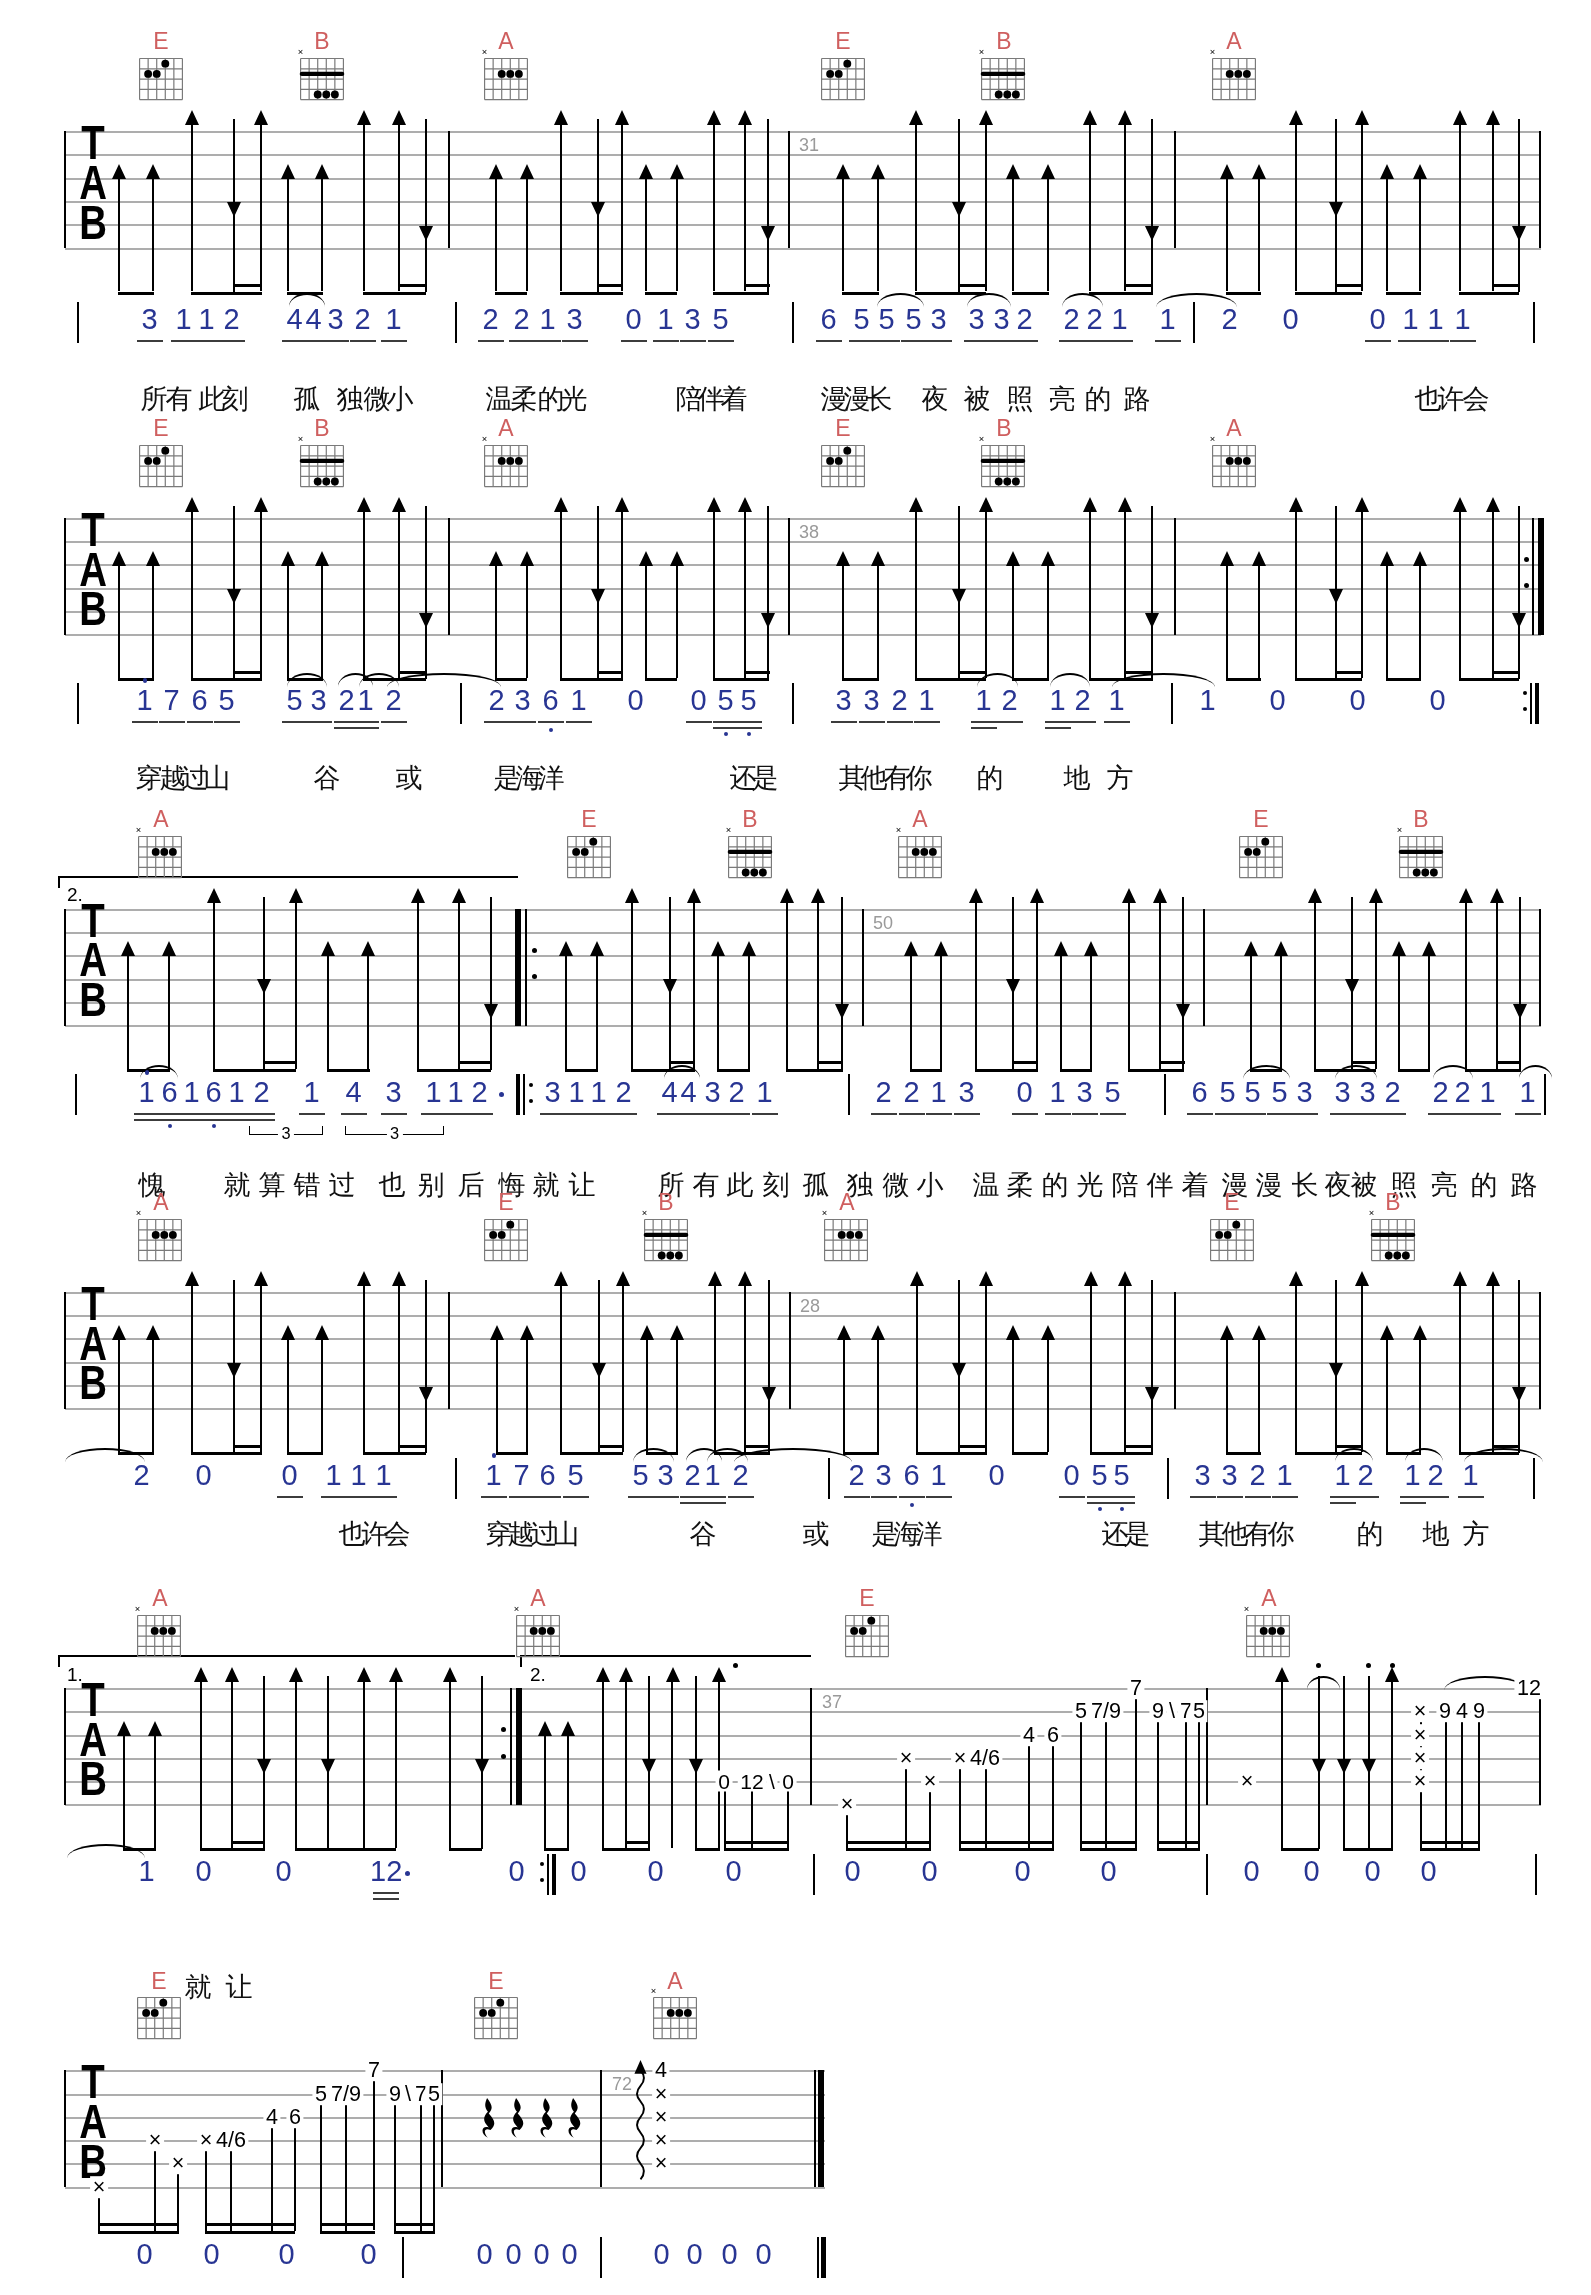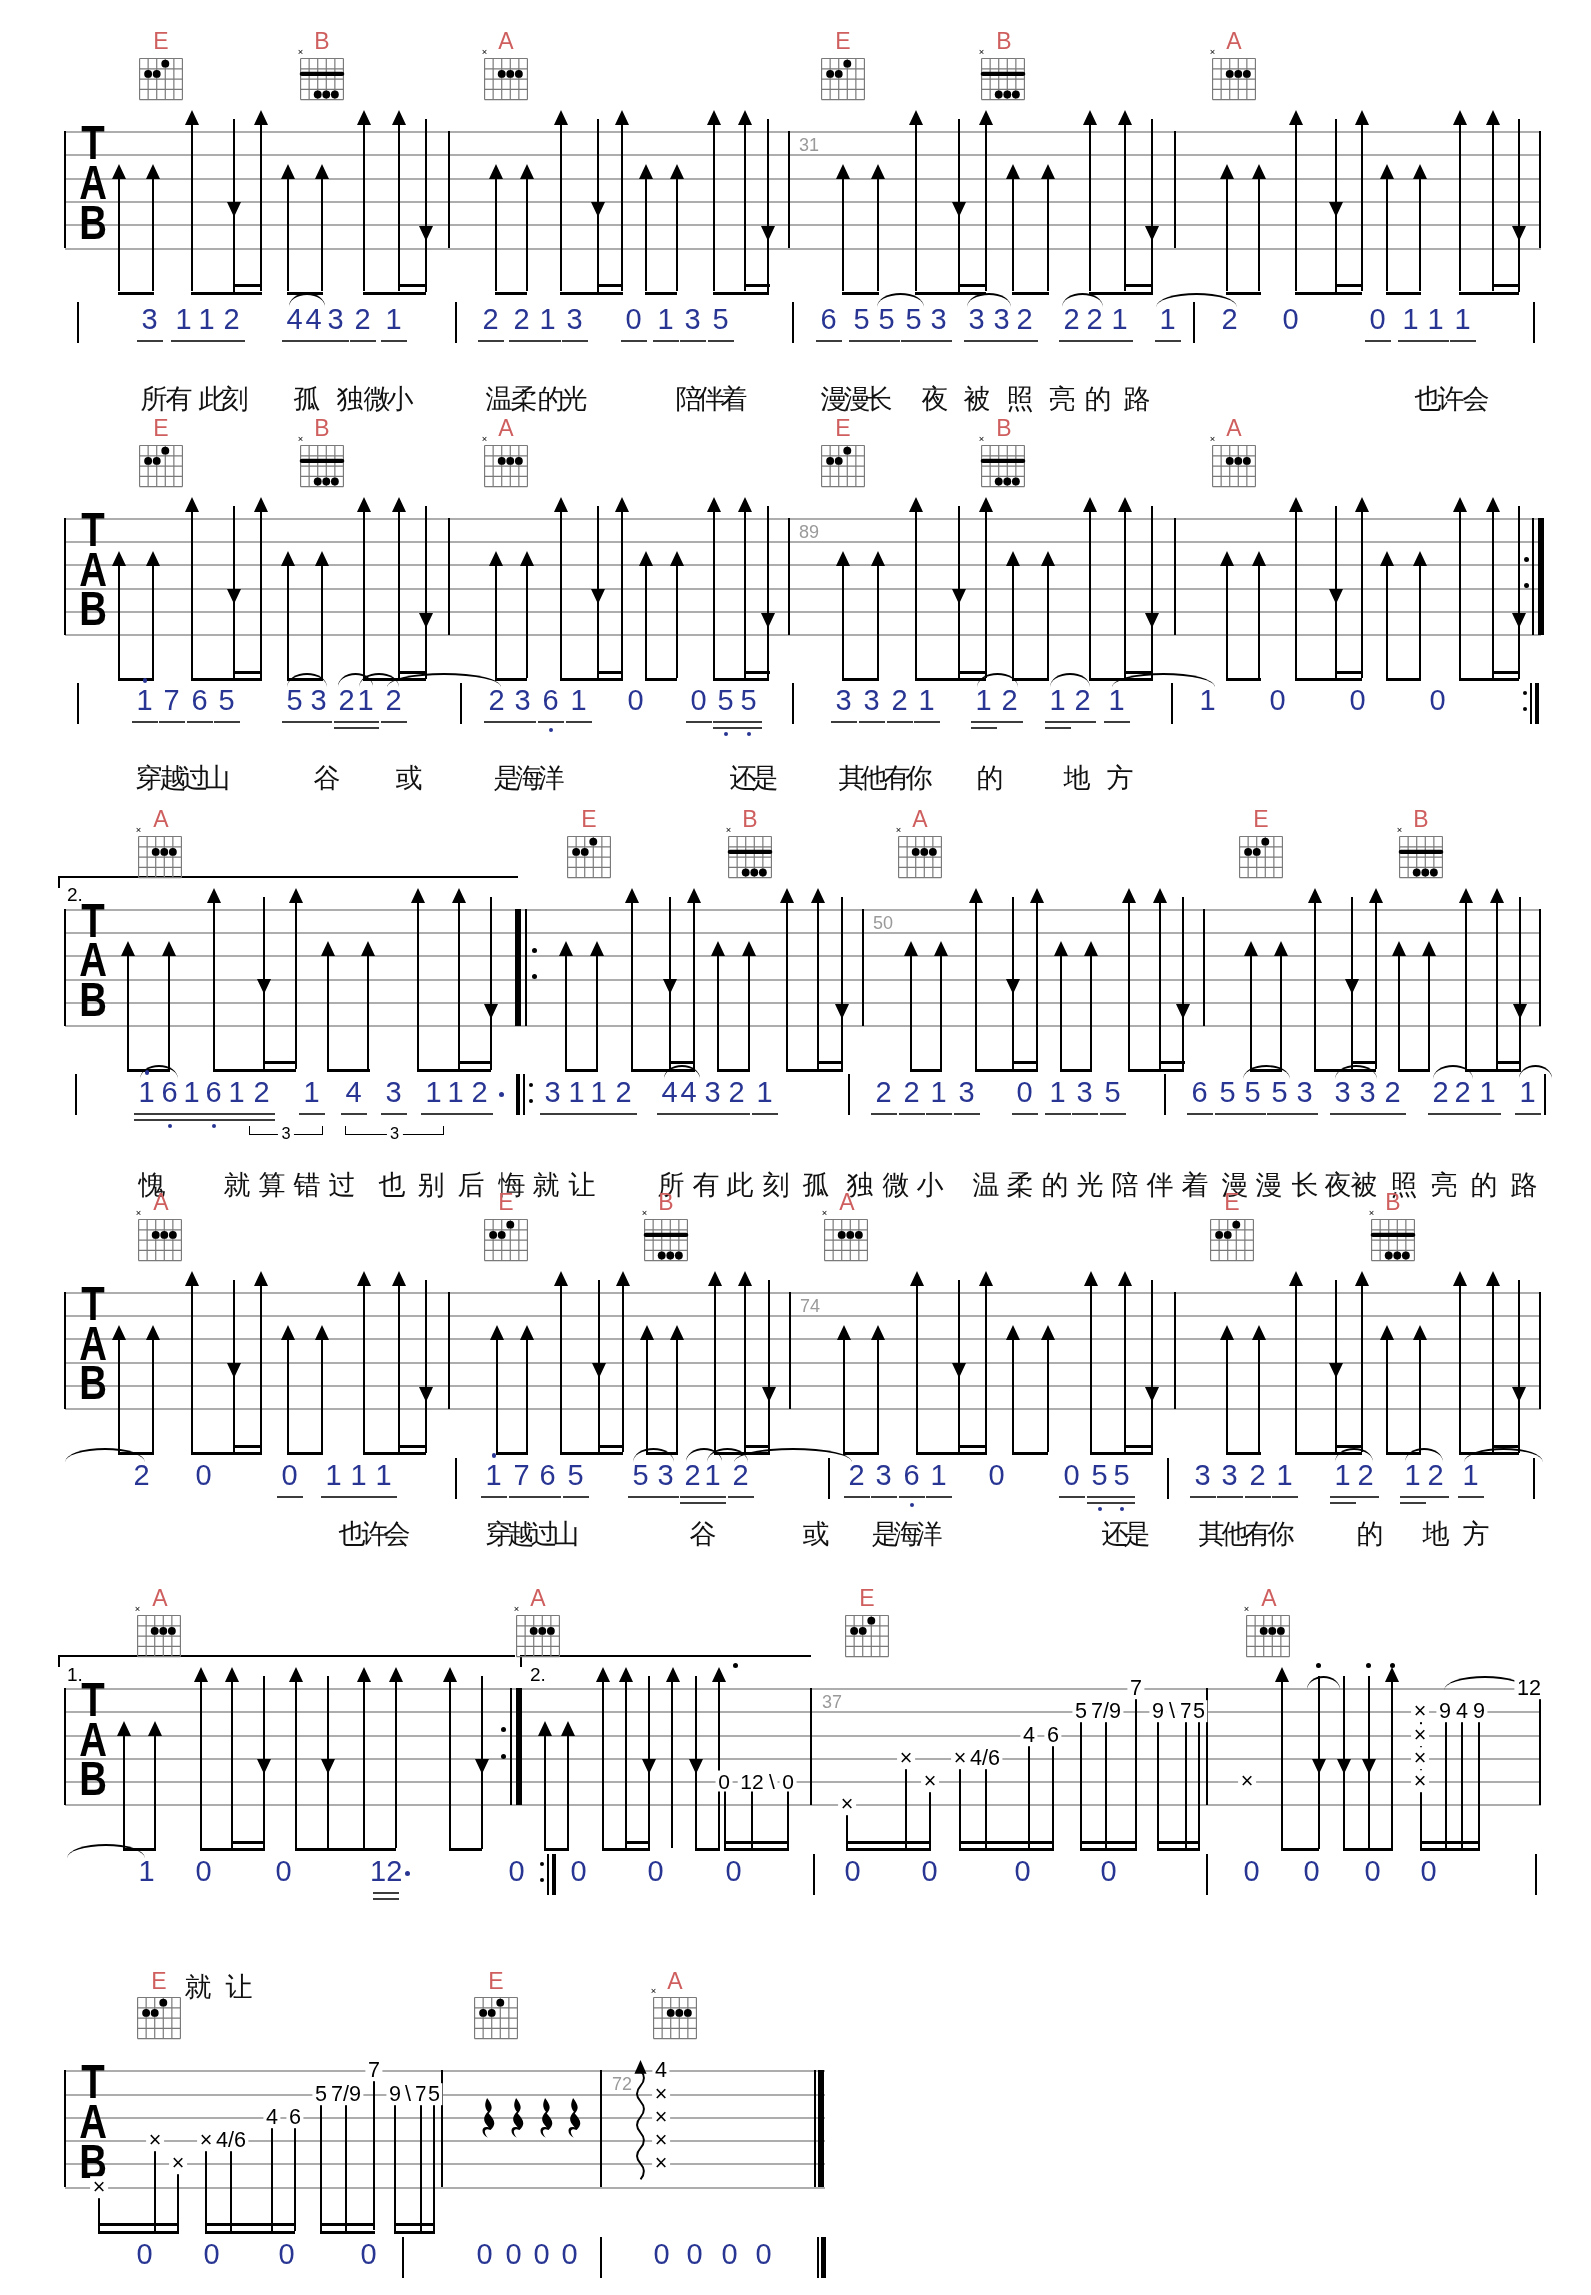--- a/index.html
+++ b/index.html
@@ -329,21 +329,21 @@
     <div class="abs txt " style="left: 93px; top: 570px; font-size: 48px; color: rgb(0, 0, 0); font-weight: 600; transform: translate(-50%, -50%) scaleX(0.8);">A</div>
     <div class="abs txt " style="left: 93px; top: 609px; font-size: 48px; color: rgb(0, 0, 0); font-weight: 600; transform: translate(-50%, -50%) scaleX(0.8);">B</div>
     <div class="abs" style="left: 64px; top: 518px; width: 2.1px; height: 117px; background: rgb(0, 0, 0);"></div>
     <div class="abs" style="left: 448px; top: 518px; width: 2.1px; height: 117px; background: rgb(0, 0, 0);"></div>
     <div class="abs" style="left: 788px; top: 518px; width: 2.1px; height: 117px; background: rgb(0, 0, 0);"></div>
     <div class="abs" style="left: 1174px; top: 518px; width: 2.1px; height: 117px; background: rgb(0, 0, 0);"></div>
     <div class="abs dot" style="left: 1524px; top: 557px; width: 5.2px; height: 5.2px;"></div>
     <div class="abs dot" style="left: 1524px; top: 583px; width: 5.2px; height: 5.2px;"></div>
     <div class="abs" style="left: 1532px; top: 518px; width: 2.1px; height: 117px; background: rgb(0, 0, 0);"></div>
     <div class="abs" style="left: 1538px; top: 518px; width: 6px; height: 117px; background: rgb(0, 0, 0);"></div>
-    <div class="abs txt tl" style="left: 799px; top: 523px; font-size: 18px; color: rgb(154, 154, 154);">89</div>
+    <div class="abs txt tl" style="left: 799px; top: 523px; font-size: 18px; color: rgb(154, 154, 154);">38</div>
     <div class="abs txt " style="left: 161px; top: 428px; font-size: 23px; color: rgb(207, 95, 95);">E</div>
     <div class="abs" style="left: 137px; top: 435px; width: 48px; height: 57px;"><svg width="48" height="57" viewBox="0 0 56 66">
         <line x1="3" y1="12" x2="53" y2="12" stroke="#7a7a7a" stroke-width="1.4"></line>
         <line x1="3" y1="24" x2="53" y2="24" stroke="#7a7a7a" stroke-width="1.4"></line>
         <line x1="3" y1="36" x2="53" y2="36" stroke="#7a7a7a" stroke-width="1.4"></line>
         <line x1="3" y1="48" x2="53" y2="48" stroke="#7a7a7a" stroke-width="1.4"></line>
         <line x1="3" y1="60" x2="53" y2="60" stroke="#7a7a7a" stroke-width="1.4"></line>
         <line x1="3" y1="12" x2="3" y2="60" stroke="#7a7a7a" stroke-width="1.4"></line>
         <line x1="13" y1="12" x2="13" y2="60" stroke="#7a7a7a" stroke-width="1.4"></line>
         <line x1="23" y1="12" x2="23" y2="60" stroke="#7a7a7a" stroke-width="1.4"></line>
@@ -948,21 +948,21 @@
     <div class="abs" style="left: 65px; top: 1385px; width: 1476px; height: 1.7px; background: rgb(173, 173, 173);"></div>
     <div class="abs" style="left: 65px; top: 1408px; width: 1476px; height: 1.7px; background: rgb(173, 173, 173);"></div>
     <div class="abs txt " style="left: 93px; top: 1304px; font-size: 48px; color: rgb(0, 0, 0); font-weight: 600; transform: translate(-50%, -50%) scaleX(0.8);">T</div>
     <div class="abs txt " style="left: 93px; top: 1344px; font-size: 48px; color: rgb(0, 0, 0); font-weight: 600; transform: translate(-50%, -50%) scaleX(0.8);">A</div>
     <div class="abs txt " style="left: 93px; top: 1383px; font-size: 48px; color: rgb(0, 0, 0); font-weight: 600; transform: translate(-50%, -50%) scaleX(0.8);">B</div>
     <div class="abs" style="left: 64px; top: 1292px; width: 2.1px; height: 117px; background: rgb(0, 0, 0);"></div>
     <div class="abs" style="left: 448px; top: 1292px; width: 2.1px; height: 117px; background: rgb(0, 0, 0);"></div>
     <div class="abs" style="left: 789px; top: 1292px; width: 2.1px; height: 117px; background: rgb(0, 0, 0);"></div>
     <div class="abs" style="left: 1174px; top: 1292px; width: 2.1px; height: 117px; background: rgb(0, 0, 0);"></div>
     <div class="abs" style="left: 1539px; top: 1292px; width: 2.1px; height: 117px; background: rgb(0, 0, 0);"></div>
-    <div class="abs txt tl" style="left: 800px; top: 1297px; font-size: 18px; color: rgb(154, 154, 154);">74</div>
+    <div class="abs txt tl" style="left: 800px; top: 1297px; font-size: 18px; color: rgb(154, 154, 154);">28</div>
     <div class="abs txt " style="left: 161px; top: 1202px; font-size: 23px; color: rgb(207, 95, 95);">A</div>
     <div class="abs" style="left: 136px; top: 1209px; width: 48px; height: 57px;"><svg width="48" height="57" viewBox="0 0 56 66">
         <line x1="3" y1="12" x2="53" y2="12" stroke="#7a7a7a" stroke-width="1.4"></line>
         <line x1="3" y1="24" x2="53" y2="24" stroke="#7a7a7a" stroke-width="1.4"></line>
         <line x1="3" y1="36" x2="53" y2="36" stroke="#7a7a7a" stroke-width="1.4"></line>
         <line x1="3" y1="48" x2="53" y2="48" stroke="#7a7a7a" stroke-width="1.4"></line>
         <line x1="3" y1="60" x2="53" y2="60" stroke="#7a7a7a" stroke-width="1.4"></line>
         <line x1="3" y1="12" x2="3" y2="60" stroke="#7a7a7a" stroke-width="1.4"></line>
         <line x1="13" y1="12" x2="13" y2="60" stroke="#7a7a7a" stroke-width="1.4"></line>
         <line x1="23" y1="12" x2="23" y2="60" stroke="#7a7a7a" stroke-width="1.4"></line>

